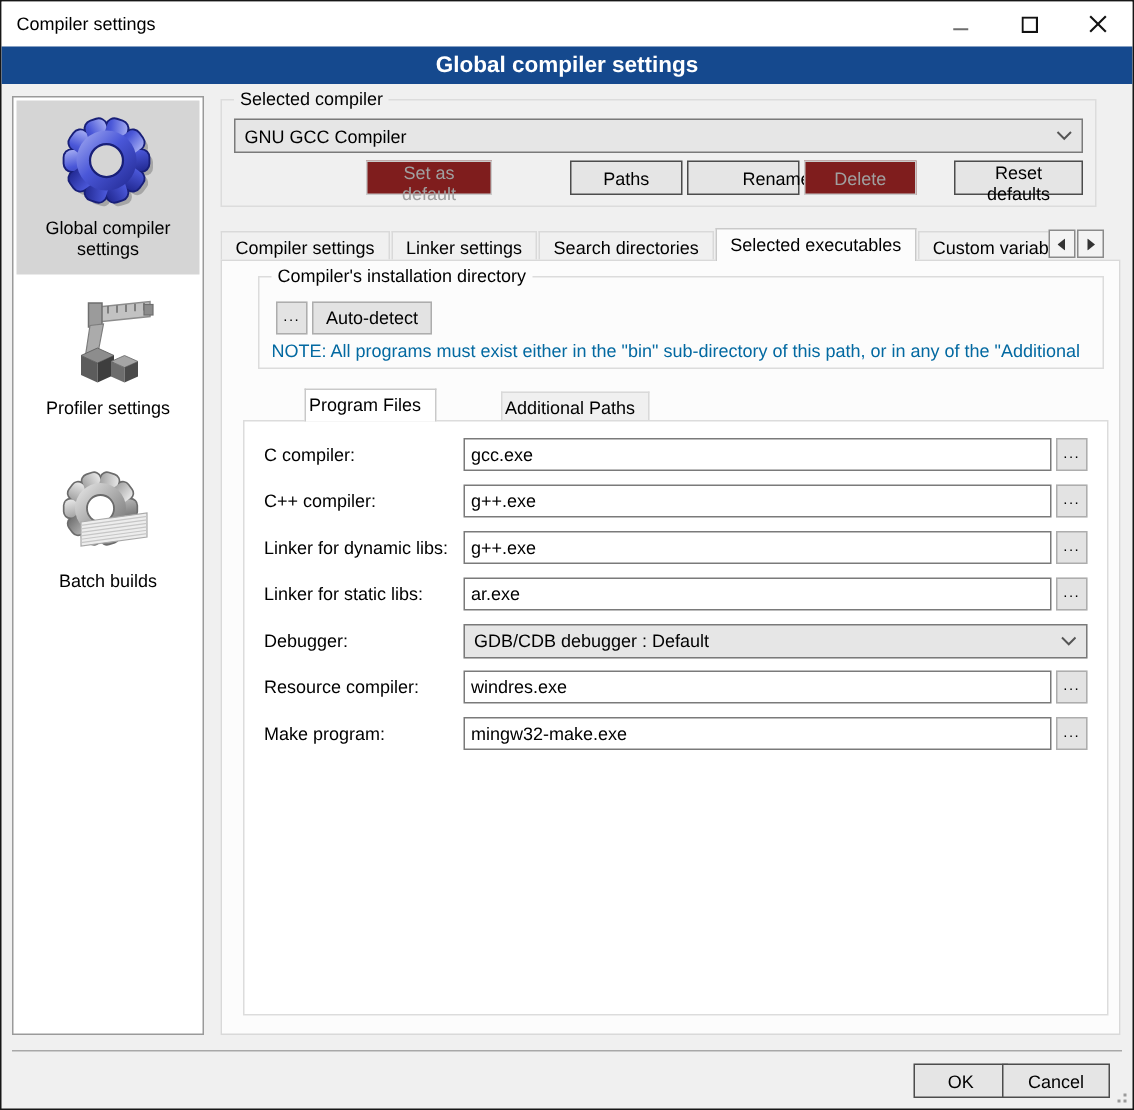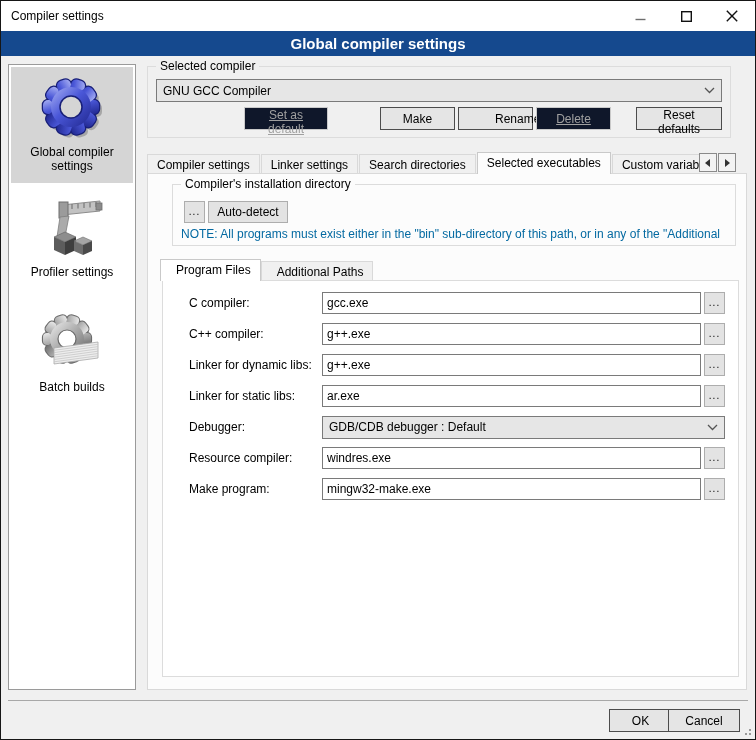--- a/index.html
+++ b/index.html
@@ -31,21 +31,21 @@
   .main{position:absolute;left:144px;top:0;width:604px;height:100%;}
   .group{position:absolute;border:1px solid #dcdcdc;}
   .group-legend{position:absolute;top:-8px;left:8px;background:#f0f0f0;padding:0 4px;}
   .g-selcomp{left:2px;top:10px;width:584px;height:72px;}
   .combo{height:23px;background:#e6e6e6;border:1px solid #7a7a7a;
          display:flex;align-items:center;padding:0 6px;justify-content:space-between;}
   .combo-top{position:absolute;left:8px;right:8px;top:12px;}
   .btnrow{position:absolute;left:8px;right:8px;bottom:7px;display:flex;justify-content:flex-end;align-items:center;}
   .btn{height:23px;background:#e5e5e5;border:1px solid #4c4c4c;font-family:inherit;
        font-size:12px;padding:0 8px;color:#000;}
-  .btn:disabled{background:#0f172a;border-color:#c9c9c9;color:#a0a0a0;text-decoration:underline;}
+  .btn:disabled{background:#7f1d1d;border-color:#c9c9c9;color:#a0a0a0;}
   .b-setdef{width:84px;margin-right:52px;}
   .b-copy{width:75px;margin-right:3px;}
   .b-rename{width:75px;margin-right:3px;padding-left:36px;}
   .b-delete{width:75px;margin-right:25px;}
   .b-reset{width:86px;}
   
   .tabbar{position:absolute;left:2px;top:95px;width:600px;height:23px;display:flex;align-items:flex-end;}
   .tabs-scroll{display:flex;align-items:flex-end;overflow:hidden;max-width:556px;white-space:nowrap;}
   .tab{height:20px;padding:3px 9px 2px 9px;background:#f0f0f0;border:1px solid #d9d9d9;
        border-bottom:none;margin-right:1px;position:relative;z-index:1;}
@@ -62,24 +62,24 @@
   .pathbox{flex:1;background:#fff;border:1px solid #0078d7;display:flex;align-items:center;
            padding-left:3px;overflow:hidden;}
   .pathsel{background:#0078d7;color:#fff;padding:1px 1px;}
   .browse{width:21px;height:22px;margin-left:3px;background:#e3e3e3;border:1px solid #adadad;
           font-size:10px;line-height:1;padding:0;letter-spacing:1px;}
   .autodetect{width:80px;height:22px;margin-left:3px;background:#e3e3e3;border:1px solid #adadad;
               font-family:inherit;font-size:12px;padding:0;}
   .note{position:absolute;left:8px;top:42px;right:1px;color:#0369a1;white-space:nowrap;overflow:hidden;}
   
   .subtabbar{position:absolute;left:12px;top:84px;height:22px;display:flex;align-items:flex-end;z-index:3;}
-  .subtab{height:19px;padding:3px 9px 2px 15px;background:#f0f0f0;border:1px solid #d9d9d9;border-bottom:none;}
+  .subtab{height:19px;padding:3px 9px 2px 2px;background:#f0f0f0;border:1px solid #d9d9d9;border-bottom:none;margin-left:43px;}
   .subtab.active{height:22px;background:#ffffff;margin-bottom:-1px;border-color:#c9c9c9;z-index:3;}
   .subpanel{position:absolute;left:14px;top:106px;width:577px;height:397px;
-            background:#ffffff;border:1px solid #dcdcdc;padding:11px 13px 0 26px;z-index:2;}
+            background:#ffffff;border:1px solid #dcdcdc;padding:11px 13px 0 13px;z-index:2;}
   .frow{display:flex;align-items:center;height:22px;margin-bottom:9px;}
   .frow-label{width:133px;flex:none;}
   .finput{flex:1;height:22px;border:1px solid #7a7a7a;background:#fff;padding:0 4px;
           font-family:inherit;font-size:12px;min-width:0;}
   .fselect{flex:1;height:23px;gap:22px;}
   
   .divider{position:absolute;left:7px;right:7px;top:644px;height:1px;background:#a8a8a8;}
   .b-ok{position:absolute;left:608px;top:653px;width:63px;height:23px;}
   .b-cancel{position:absolute;left:667px;top:653px;width:72px;height:23px;}
   .grip{position:absolute;right:3px;bottom:3px;}
@@ -219,21 +219,21 @@
       <div class="group g-selcomp">
         <span class="group-legend">Selected compiler</span>
         <div class="combo combo-top">
           <span>GNU GCC Compiler</span>
           <svg width="11" height="7">
               <path d="M1 1 L5.5 5.5 L10 1" fill="none" stroke="#555" stroke-width="1.3"></path>
             </svg>
         </div>
         <div class="btnrow">
           <button class="btn b-setdef" disabled="">Set as default</button>
-          <button class="btn b-copy">Make</button>
+          <button class="btn b-copy">Paths</button>
           <button class="btn b-rename">Rename</button>
           <button class="btn b-delete" disabled="">Delete</button>
           <button class="btn b-reset">Reset defaults</button>
         </div>
       </div>
 
       <div class="tabbar">
         <div class="tabs-scroll">
           <div class="tab">Compiler settings</div>
           <div class="tab">Linker settings</div>

